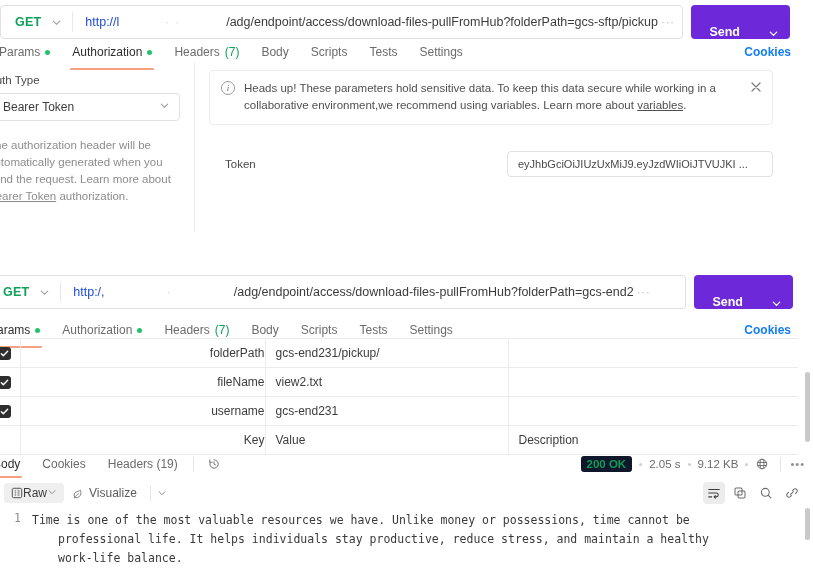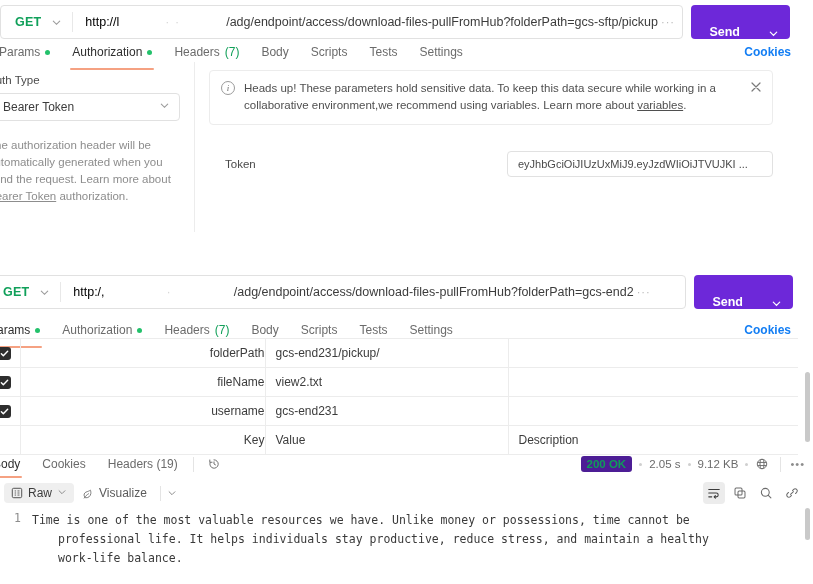--- a/index.html
+++ b/index.html
@@ -25,21 +25,21 @@
   }
   .method-caret { color:#9b9b9b; padding-right:10px; display:flex; align-items:center; }
   .vdiv { width:1px; background:#e8e8e8; height:20px; flex:0 0 1px; }
   .url-text {
     flex: 1 1 auto; min-width: 0;
     font-size: 12.5px; color: #3c3c3c;
     padding: 0 8px 0 12px;
     white-space: nowrap; overflow: hidden;
     display: flex; align-items: center;
   }
-  .url-host { color:#000000; }
+  .url-host { color:#1d4ed8; }
   .url-redact { color:#d8d8d8; letter-spacing:1px; }
   .url-path { color:#3c3c3c; }
   .url-ellipsis { color:#b9b9b9; font-size:11px; padding-left:3px; letter-spacing:1px; }
   .send-btn {
     display:flex; align-items:flex-end; flex:0 0 auto;
     background:#6d28d9; border-radius:4px; overflow:hidden; height:34px;
   }
   .send-label {
     color:#fff; font-size:12.5px; font-weight:700;
     display:flex; align-items:center; padding: 0 16px 0 18px;
@@ -115,29 +115,29 @@
   .chk svg { display:block; }
   .ph { color:#b2b2b2; }
 
   
   .resp-tabs { display:flex; align-items:center; height:28px; }
   .rtab { position:relative; font-size:12px; color:#6b6b6b; padding:0 11px; height:28px; display:flex; align-items:center; white-space:nowrap;}
   .rtab.active { color:#2f2f2f; }
   .rtab.active::after { content:""; position:absolute; left:9px; right:9px; bottom:0; height:2px; background:#f5a182; border-radius:2px; }
   .rsep { width:1px; height:15px; background:#e4e4e4; margin:0 9px 0 4px; }
   .meta { margin-left:auto; display:flex; align-items:center; gap:7px; padding-right:8px; }
-  .status-ok { font-size:11.5px; font-weight:700; color:#0f9d58; background:#4c1d95; padding:2px 6px; border-radius:3px; }
+  .status-ok { font-size:11.5px; font-weight:700; color:#0f9d58; background:#0f172a; padding:2px 6px; border-radius:3px; }
   .meta-dot { width:3px; height:3px; border-radius:50%; background:#cfcfcf; }
   .meta-txt { font-size:11.5px; color:#6b6b6b; }
   .kebab { color:#8d8d8d; letter-spacing:1px; font-size:11px; }
 
   
   .body-bar { display:flex; align-items:center; height:26px; gap:0; }
   .pill {
-    display:flex; align-items:center; gap:5px; font-size:12px; color:#3c3c3c;
+    display:flex; align-items:center; font-size:12px; color:#3c3c3c;
     background:#efefef; border-radius:4px; padding:3px 7px;
   }
   .flat { display:flex; align-items:center; gap:5px; font-size:12px; color:#5b5b5b; padding:3px 7px; }
   .caret-sm { color:#8d8d8d; }
   .bdiv { width:1px; height:15px; background:#e4e4e4; margin:0 6px; }
   .tools { margin-left:auto; display:flex; align-items:center; gap:4px; padding-right:10px; }
   .tool { width:22px; height:22px; display:flex; align-items:center; justify-content:center; border-radius:4px; color:#6b6b6b;}
   .tool.on { background:#ececec; color:#3c3c3c; }
 
   

